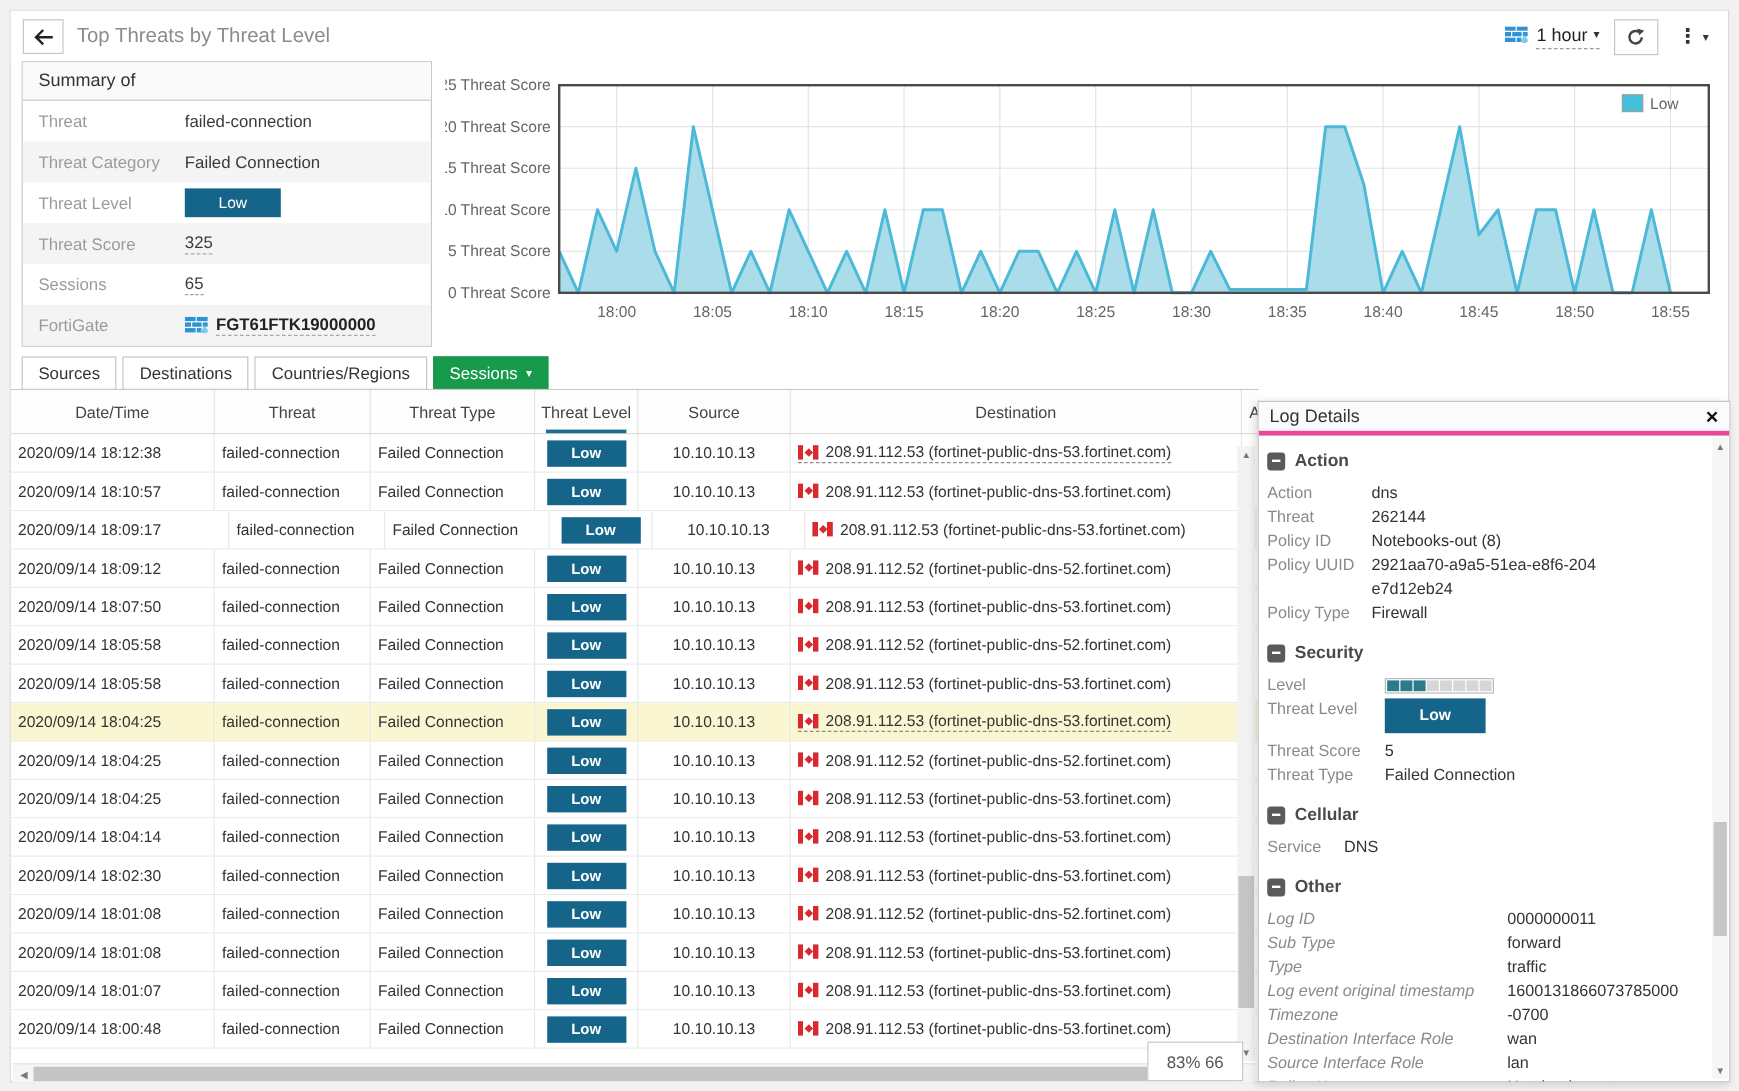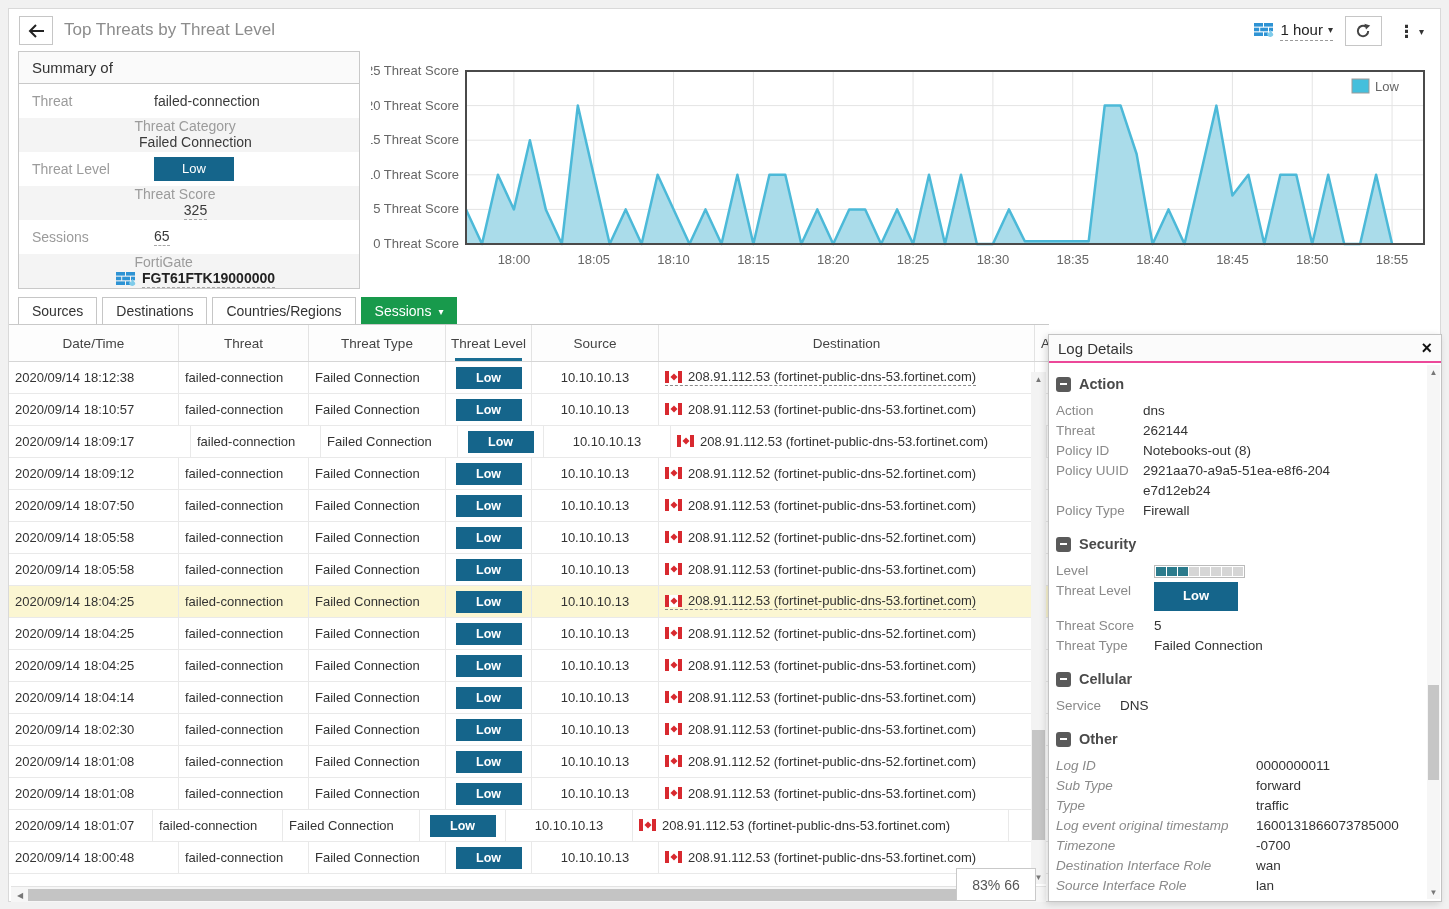--- a/index.html
+++ b/index.html
@@ -17,21 +17,21 @@
   .time-range .tr-text{border-bottom:1px dashed #9a9a9a;padding-bottom:2px;display:flex;align-items:center;gap:5px;}
   .caret{font-size:10px;color:#333;}
   .refresh-btn{width:37px;height:30px;border:1px solid #c6c6c6;background:#fff;display:flex;align-items:center;justify-content:center;cursor:pointer;}
   .more-btn{display:flex;align-items:center;gap:4px;font-size:17px;font-weight:bold;color:#333;cursor:pointer;padding:2px 4px;}
   .more-btn .dots{letter-spacing:0;font-size:17px;}
 
   
   .summary{position:absolute;left:9px;top:42px;width:342px;border:1px solid #c9c9c9;background:#fff;}
   .summary-header{height:32px;line-height:32px;padding-left:13px;font-size:15px;color:#333;border-bottom:1px solid #c9c9c9;background:#fafafa;}
   .srow{display:flex;align-items:center;height:34px;padding-left:13px;font-size:14px;}
-  .srow.alt{background:#f4f4f4;flex-direction:column;}
+  .srow.alt{background:#f4f4f4;}
   .slab{width:122px;color:#9b9b9b;flex:none;}
   .sval{color:#3a3a3a;}
   .dashed{border-bottom:1px dashed #a8a8a8;padding-bottom:1px;}
   .badge{background:var(--low);color:#fff;width:80px;text-align:center;padding:4px 0 5px;font-size:13px;}
   .device-val{display:flex;align-items:center;gap:6px;font-weight:bold;color:#222;}
 
   
   .chart{position:absolute;left:362px;top:50px;}
   .chart svg text{font-size:13px;fill:#666;font-family:"Liberation Sans","DejaVu Sans",sans-serif;}
   .gl{stroke:#e4e4e4;stroke-width:1;}
@@ -62,21 +62,21 @@
   .vscroll{position:absolute;left:1022px;top:363px;width:15px;height:512px;background:#f3f3f3;}
   .sarrow{position:absolute;left:0;width:15px;height:14px;display:flex;align-items:center;justify-content:center;font-size:8px;color:#777;cursor:pointer;}
   .vthumb{position:absolute;left:1px;top:358px;width:13px;height:110px;background:#c6c6c6;cursor:pointer;}
   .hscroll{position:absolute;left:2px;top:877px;width:1035px;height:16px;background:#f6f6f6;border-top:1px solid #e3e3e3;}
   .harrow{position:absolute;left:2px;top:1px;width:14px;height:14px;display:flex;align-items:center;justify-content:center;font-size:8px;color:#777;cursor:pointer;}
   .hthumb{position:absolute;left:17px;top:2px;width:996px;height:12px;background:#c4c4c4;cursor:pointer;}
   .badge83{position:absolute;left:947px;top:859px;width:80px;height:33px;background:#fff;border:1px solid #c9c9c9;display:flex;align-items:center;justify-content:center;font-size:14px;color:#555;}
 
   
   .logpanel{position:absolute;left:1039px;top:325px;width:394px;height:568px;background:#fff;border:1px solid #c3c3c3;box-shadow:-2px 2px 7px rgba(0,0,0,0.15);}
-  .lp-head{height:28px;border-bottom:2px solid #ec4899;display:flex;align-items:center;padding:0 9px;font-size:15px;color:#333;background:#fbfbfb;}
+  .lp-head{height:28px;border-bottom:4px solid #ec4899;display:flex;align-items:center;padding:0 9px;font-size:15px;color:#333;background:#fbfbfb;}
   .lp-close{margin-left:auto;font-weight:bold;color:#111;font-size:18px;line-height:1;cursor:pointer;}
   .lp-body{position:absolute;top:29px;bottom:0;left:0;right:15px;padding:8px 0 0 7px;overflow:hidden;}
   .sec{margin-bottom:15px;}
   .sec-title{display:flex;align-items:center;gap:8px;font-size:14.5px;font-weight:bold;color:#4a4a4a;margin:4px 0 9px;}
   .collapse-icon{width:15px;height:15px;background:#5a5a5a;border-radius:3px;display:flex;align-items:center;justify-content:center;cursor:pointer;flex:none;}
   .collapse-icon i{display:block;width:7px;height:2px;background:#fff;}
   .lrow{display:flex;font-size:13.5px;line-height:20px;color:#333;align-items:flex-start;}
   .llab{color:#8a8a8a;flex:none;}
   .sec-action .llab{width:87px;}
   .sec-action .lval{max-width:190px;word-break:break-all;}
@@ -485,21 +485,21 @@
             <span class="dest-inner">
               <span class="flag">
                 <span class="leaf"></span>
               </span>
               <span>208.91.112.53 (fortinet-public-dns-53.fortinet.com)</span>
             </span>
           </div>
           <div class="td" style="width: 80px;"></div>
         </div>
         <div class="tr">
-          <div class="td" style="width: 144px;">2020/09/14 18:01:07</div>
+          <div class="td" style="width: 170px;">2020/09/14 18:01:07</div>
           <div class="td" style="width: 130px;">failed-connection</div>
           <div class="td" style="width: 137px;">Failed Connection</div>
           <div class="td center" style="width: 86px;">
             <span class="badge-sm">Low</span>
           </div>
           <div class="td center" style="width: 127px;">10.10.10.13</div>
           <div class="td" style="width: 376px;">
             <span class="dest-inner">
               <span class="flag">
                 <span class="leaf"></span>

